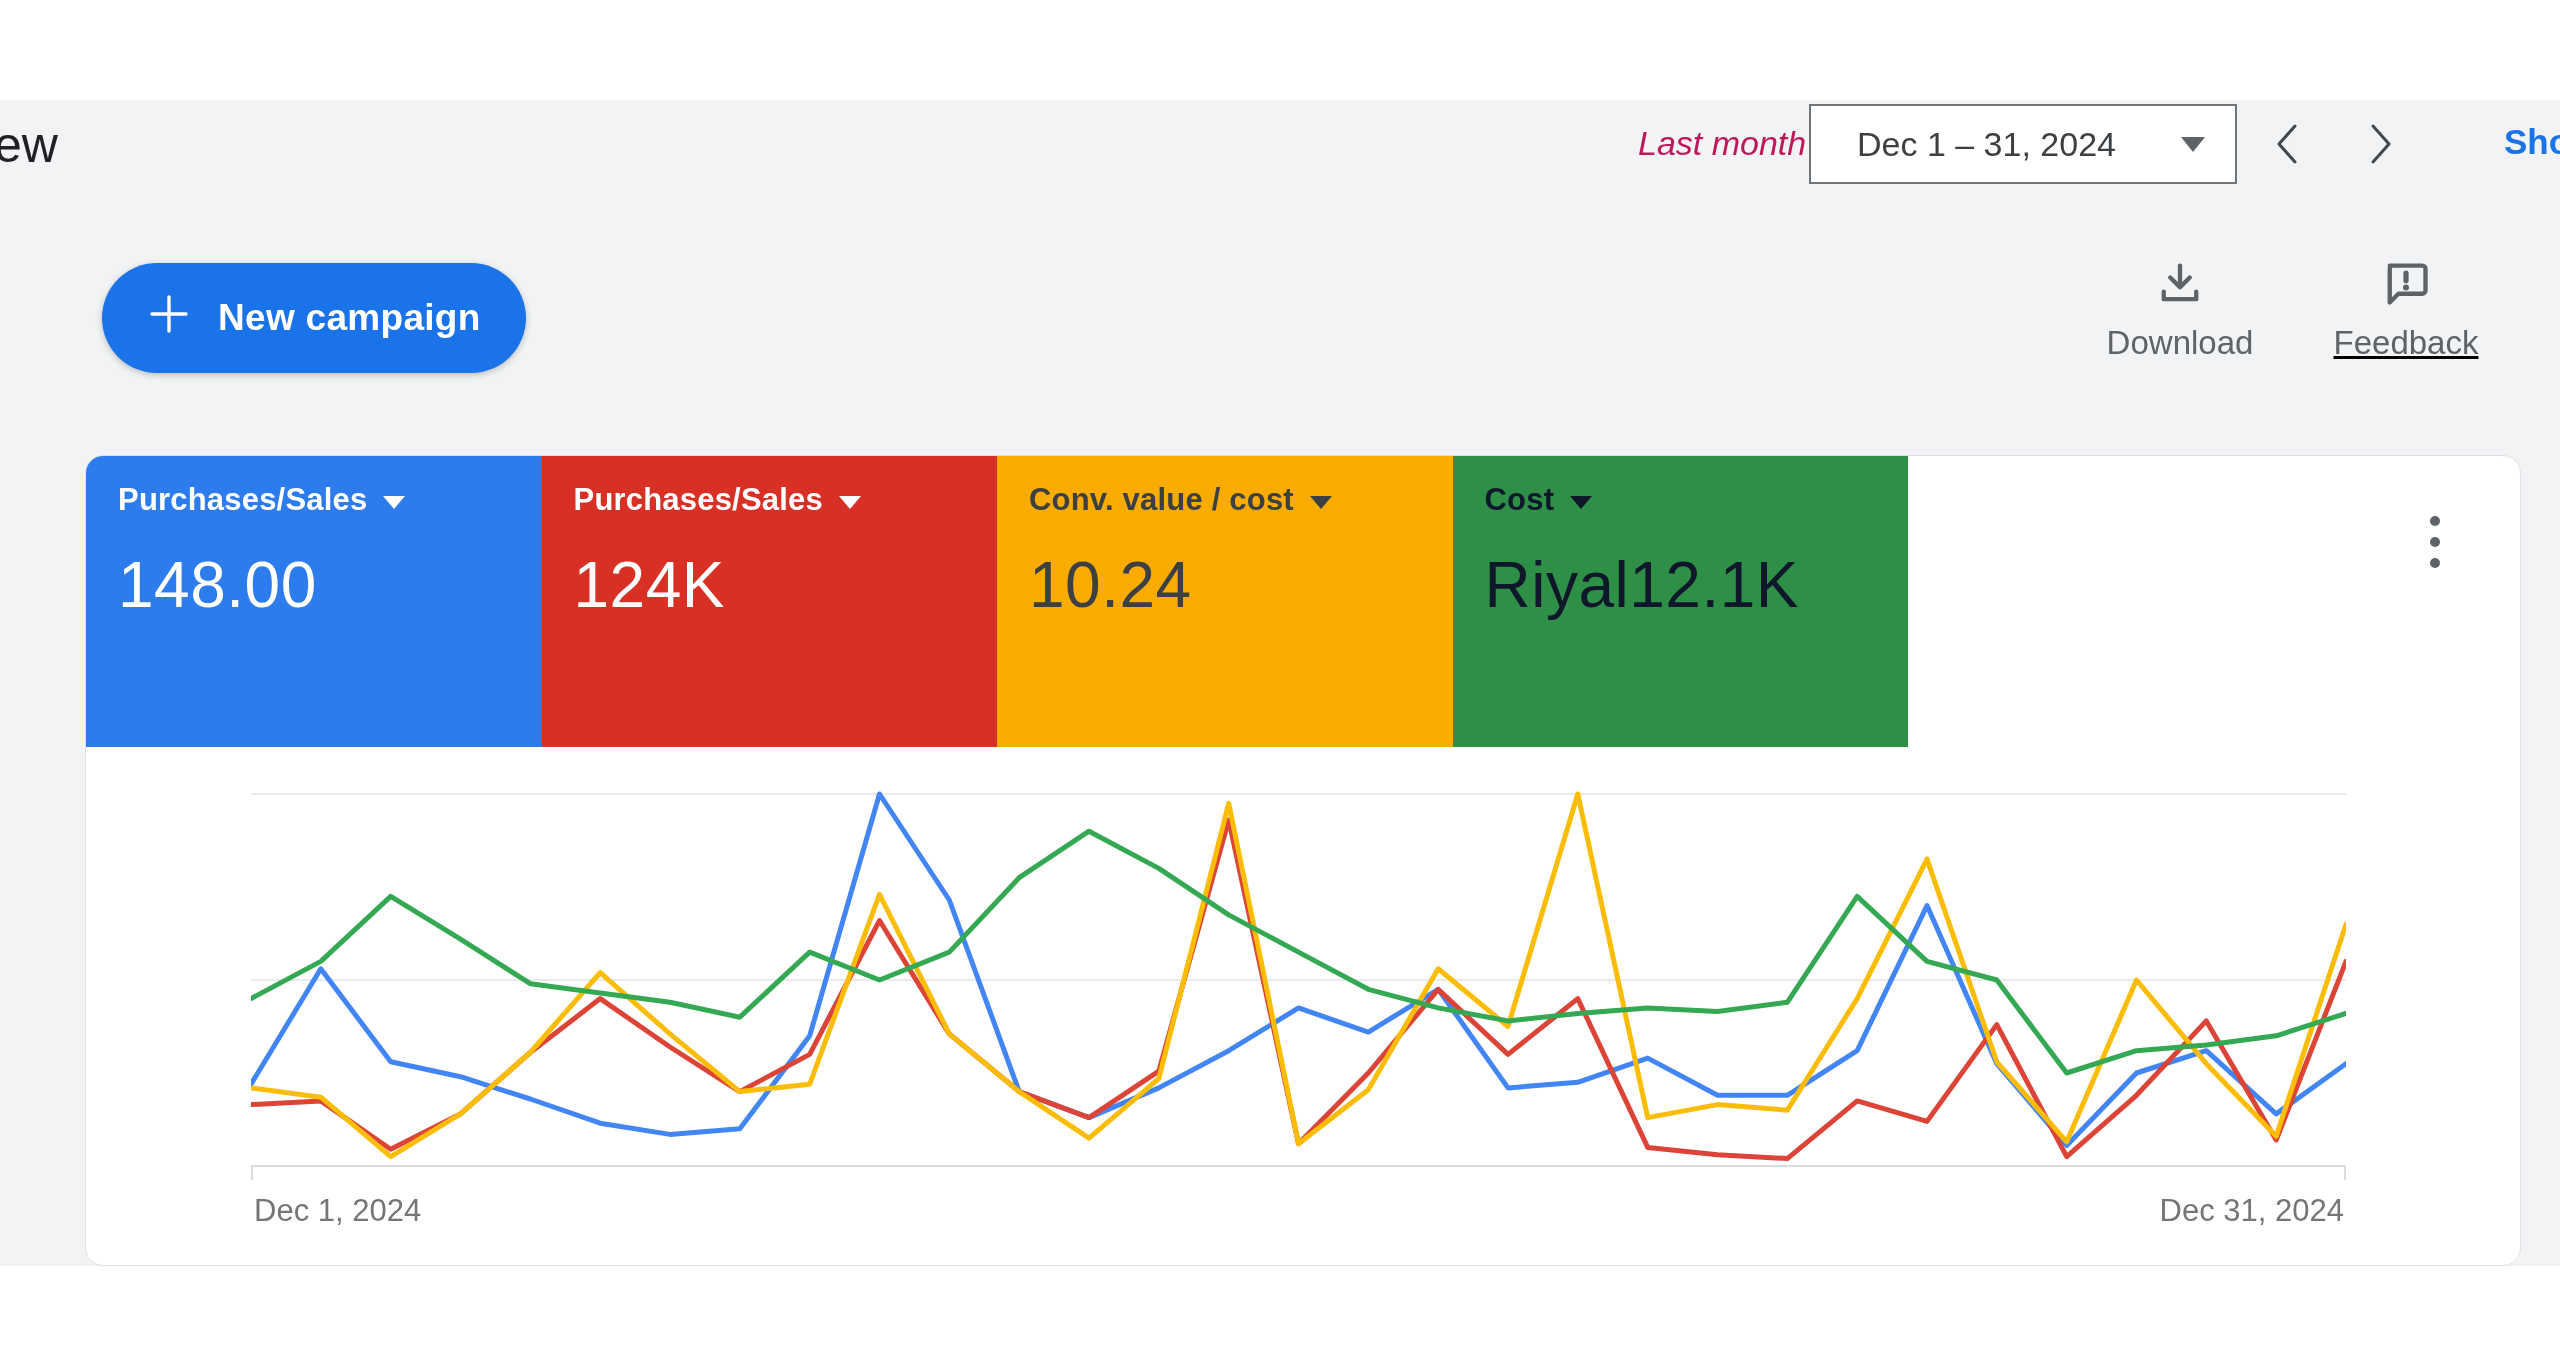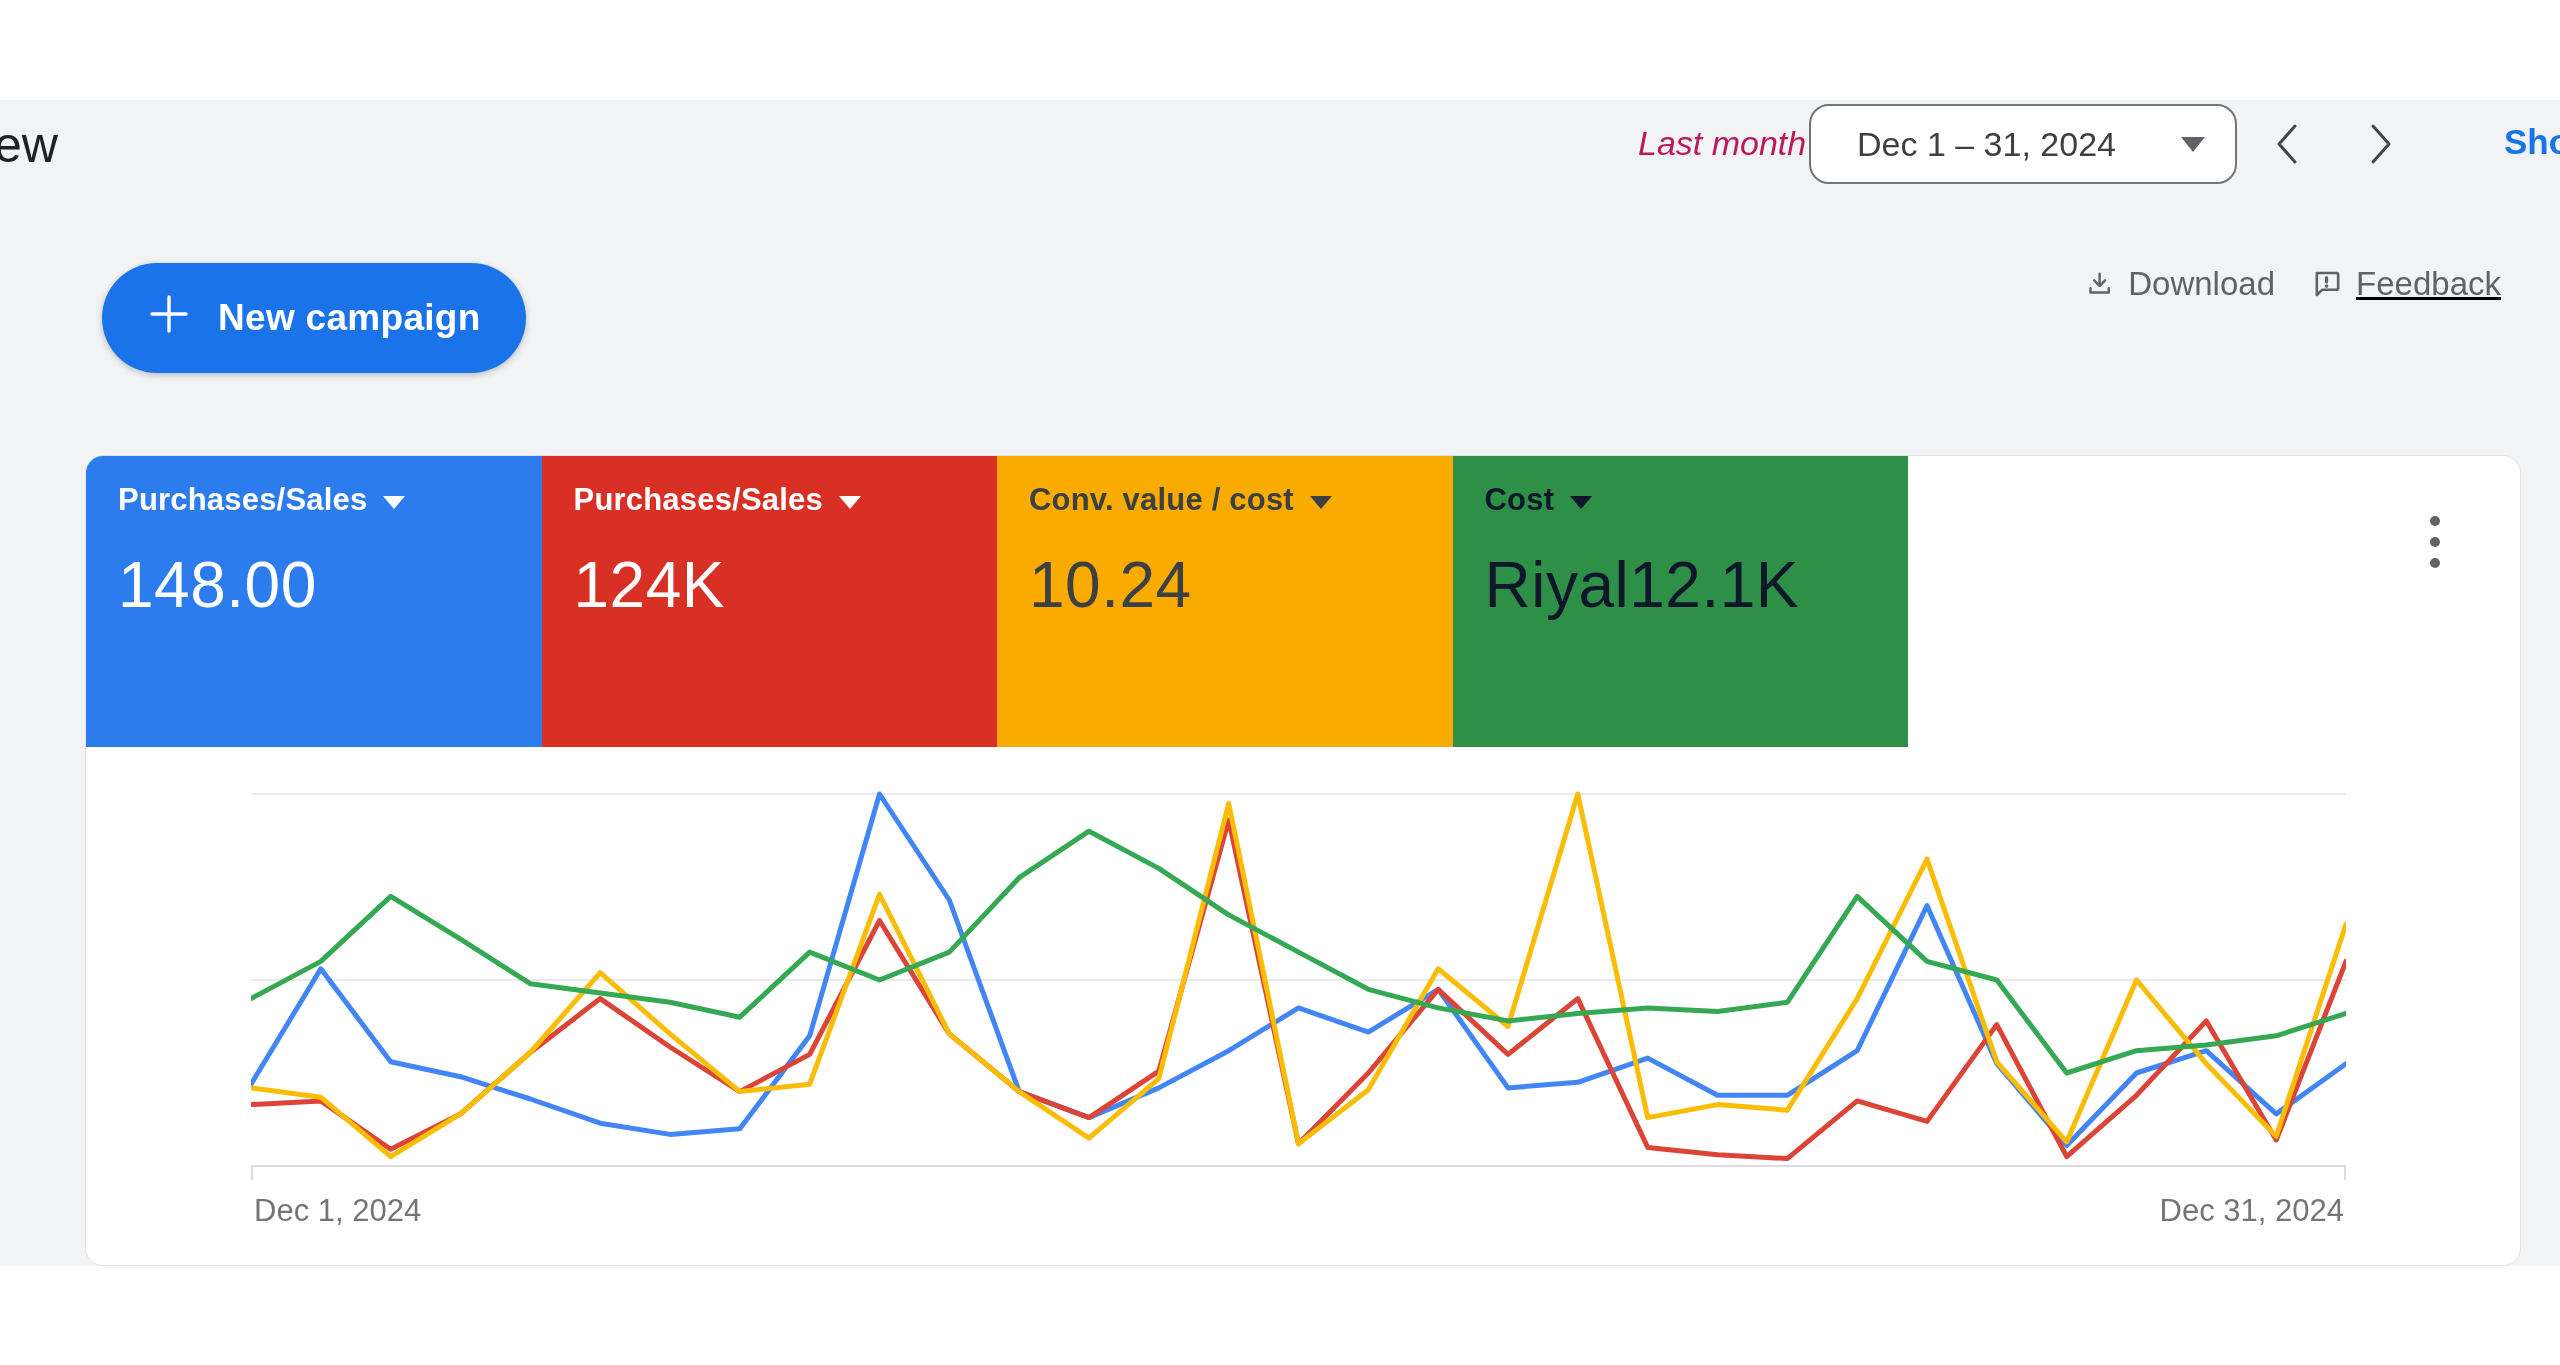--- a/index.html
+++ b/index.html
@@ -8,21 +8,21 @@
   .page { position:relative; width:2560px; height:1365px; background:#ffffff; }
 
   .gray-panel { position:absolute; left:0; top:100px; width:2560px; height:1166px;
                 background:#f1f3f4; }
 
   .page-title { position:absolute; left:-6px; top:116px; font-size:50px; color:#202124; }
 
   
   .preset-label { position:absolute; left:1638px; top:124px; font-size:34px; color:#be185d;font-style:italic; }
   .date-box { position:absolute; left:1809px; top:104px; width:428px; height:80px;
-              background:#ffffff; border:2px solid #70757a; border-radius:20px;
+              background:#ffffff; border:2px solid #70757a; border-radius:0;
               display:flex; align-items:center; justify-content:space-between;
               padding:0 30px 0 46px; cursor:pointer; }
   .date-box .date-text { font-size:34px; color:#3c4043; }
   .caret-down { width:0; height:0; border-left:12px solid transparent;
                 border-right:12px solid transparent; border-top:15px solid #5f6368; }
   .chev { position:absolute; top:116px; width:40px; height:56px; display:flex;
           align-items:center; justify-content:center; cursor:pointer; }
   .chev svg { stroke:#44474a; stroke-width:3; fill:none; stroke-linecap:round; stroke-linejoin:round; }
   .chev-left { left:2266px; }
   .chev-right { left:2362px; }
@@ -31,21 +31,21 @@
 
   
   .new-campaign { position:absolute; left:102px; top:263px; width:424px; height:110px;
                   border:none; border-radius:56px; background:#1a73e8; color:#ffffff;
                   display:flex; align-items:center; padding-left:44px; gap:26px;
                   font-size:37px; font-weight:bold; letter-spacing:.3px; cursor:pointer;
                   box-shadow:0 2px 6px rgba(60,64,67,.3);
                   font-family:"Liberation Sans", sans-serif; }
   .plus-icon svg { stroke:#ffffff; stroke-width:3.4; stroke-linecap:round; fill:none; }
 
-  .icon-action { position:absolute; width:190px; top:258px; display:flex; flex-direction:row;
+  .icon-action { position:absolute; width:190px; top:258px; display:flex; flex-direction:column;
                  align-items:center; gap:14px; cursor:pointer; }
   .icon-action .lbl { font-size:33px; color:#5f6368; }
   .icon-action svg { stroke:#5f6368; fill:none; stroke-width:2; stroke-linecap:round; stroke-linejoin:round; }
   .act-download { left:2085px; }
   .act-feedback { left:2311px;text-decoration:underline; }
 
   
   .main-card { position:absolute; left:85px; top:455px; width:2436px; height:811px;
                background:#ffffff; border:1px solid #dfe1e5; border-radius:18px;
                overflow:hidden; }

